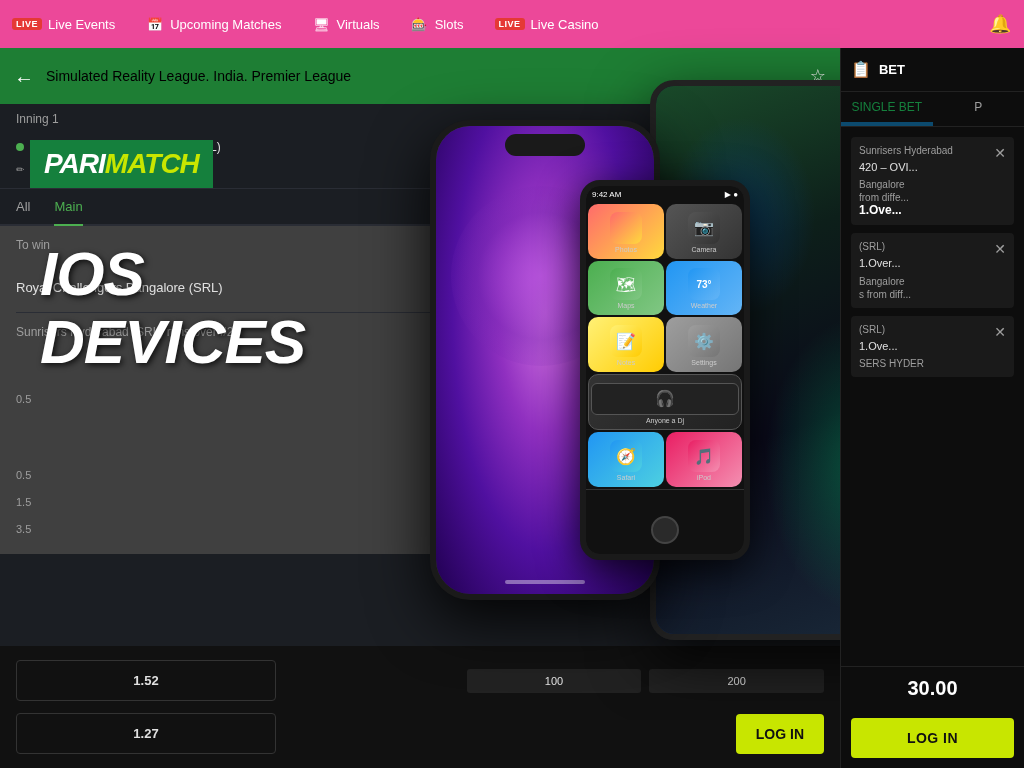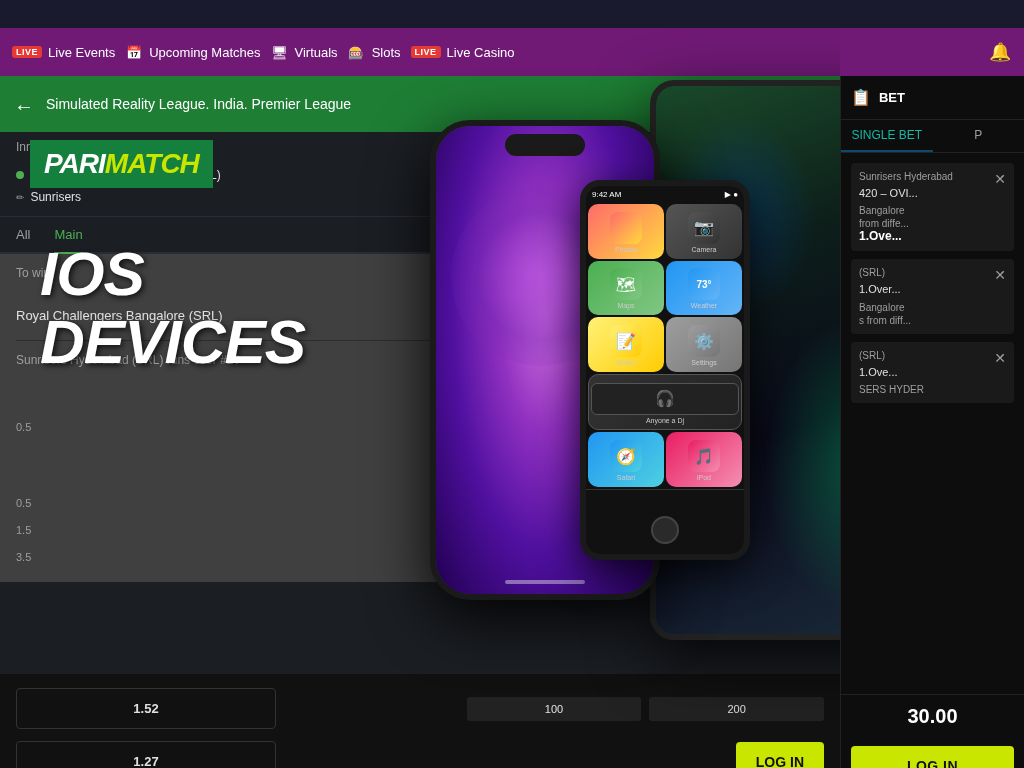--- a/index.html
+++ b/index.html
@@ -9,28 +9,27 @@
       overflow: hidden;
       font-family: Arial, sans-serif;
       background: #1a1a2e;
       position: relative;
     }
 
     
     .top-nav {
       width: 100%;
       height: 48px;
-      background: #701a75;
+      background: #ec4899;
       display: flex;
       align-items: center;
       padding: 0 12px;
-      gap: 10px;
+      gap: 31px;
       position: relative;
       z-index: 10;
-      margin-top: 28px;
     }
     .nav-item {
       display: flex;
       align-items: center;
       gap: 6px;
       color: #fff;
       font-size: 13px;
       font-weight: 500;
       cursor: pointer;
       white-space: nowrap;
@@ -84,21 +83,21 @@
       align-items: center;
       padding: 0 14px;
       gap: 12px;
     }
     .back-arrow {
       color: #fff;
       font-size: 20px;
       cursor: pointer;
     }
     .match-title {
-      color: #ffffff;
+      color: #000000;
       font-size: 14px;
       font-weight: 500;
       flex: 1;
     }
     .star-icon {
       color: #fff;
       font-size: 18px;
       cursor: pointer;
     }
 
@@ -299,21 +298,21 @@
       border-bottom: 1px solid #222;
     }
     .betslip-tab {
       flex: 1;
       text-align: center;
       padding: 8px 0;
       color: #9e9e9e;
       font-size: 12px;
       cursor: pointer;
     }
-    .betslip-tab.active { color: #14b8a6; border-bottom: 2px solid #0c4a6e; }
+    .betslip-tab.active { color: #15803d; border-bottom: 4px solid #0c4a6e; }
 
     .betslip-content {
       padding: 10px;
       flex: 1;
       overflow: hidden;
     }
     .betslip-match {
       background: #1a1a1a;
       border-radius: 4px;
       padding: 8px;

